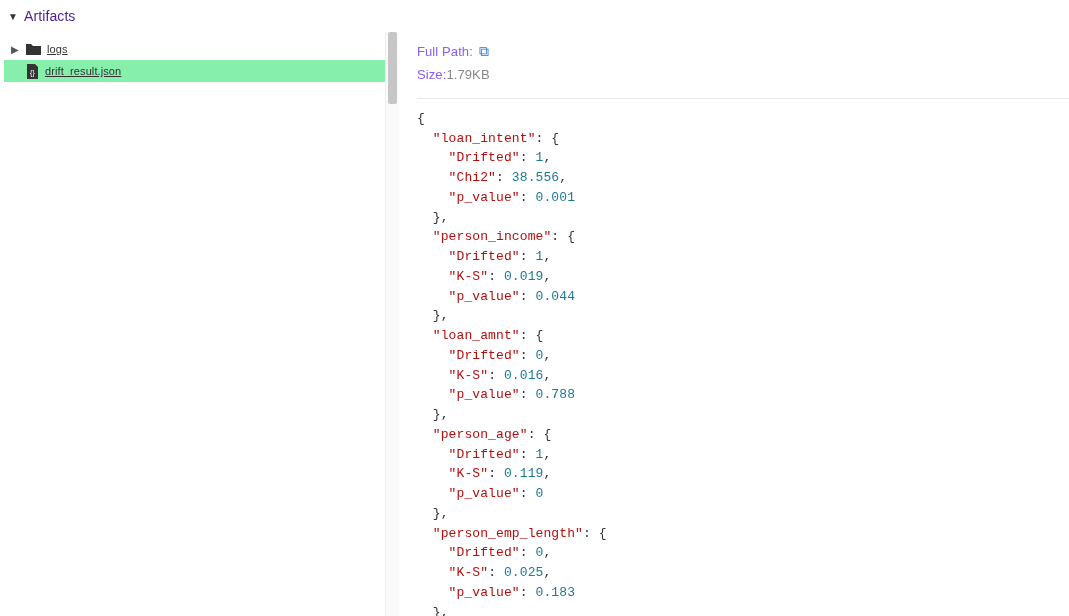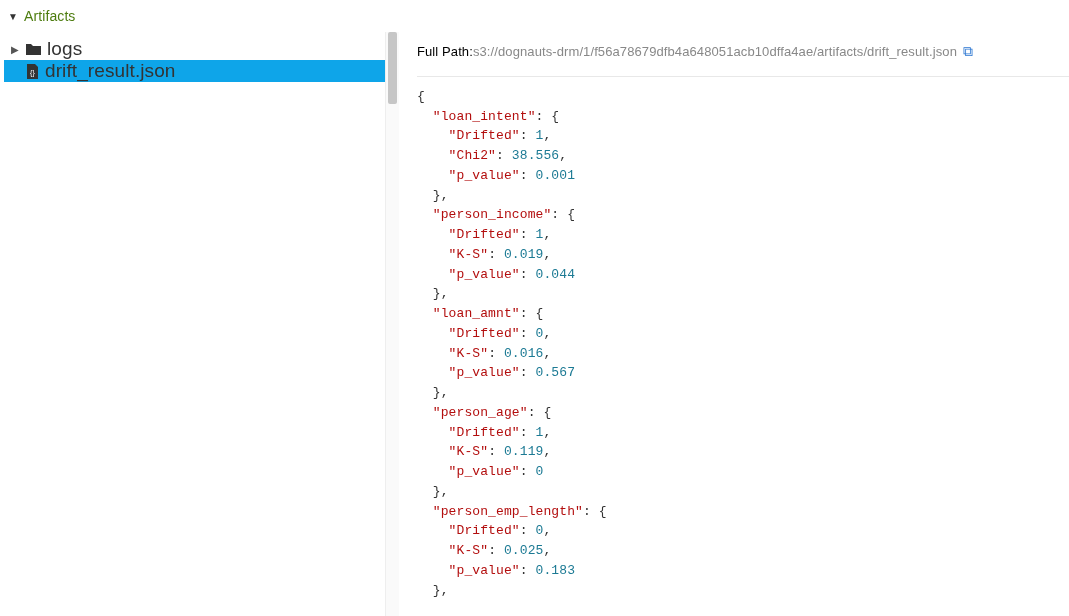--- a/index.html
+++ b/index.html
@@ -18,21 +18,21 @@
       align-items: center;
       gap: 6px;
       padding: 8px 10px 8px 8px;
     }
     .header .caret {
       font-size: 10px;
       color: #333;
     }
     .header .title {
       font-size: 14px;
-      color: #4d7c0f;
+      color: #4c1d95;
     }
     .main {
       display: flex;
       height: calc(100% - 32px);
     }
     .sidebar {
       width: 399px;
       position: relative;
       padding-top: 6px;
       padding-left: 4px;
@@ -66,25 +66,26 @@
     .tree-item .expand {
       width: 10px;
       font-size: 10px;
       color: #555;
       text-align: center;
     }
     .tree-item.level-1 {
       padding-left: 22px;
     }
     .tree-item.selected {
-      background: #0ea5e9;
+      background: #86efac;
     }
     .tree-label {
-      font-size: 19px;
-      color: #333;
+      font-size: 11px;
+      color: #333;
+      text-decoration: underline;
     }
     .content {
       flex: 1;
       display: flex;
       flex-direction: column;
       padding-left: 18px;
       padding-top: 4px;
       min-width: 0;
     }
     .meta {
@@ -93,21 +94,21 @@
       border-bottom: 1px solid #e8e8e8;
       margin-right: 0;
     }
     .meta-row {
       display: flex;
       align-items: center;
       gap: 0;
       font-size: 13px;
       white-space: nowrap;
     }
-    .meta-label { color: #000000; }
+    .meta-label { color: #8b5cf6; }
     .meta-value { color: #888; }
     .copy-icon {
       display:inline-block;
       color: #2b76d1;
       font-size: 14px;
       margin-left: 6px;
       cursor: pointer;
     }
     .json-view {
       flex: 1;
@@ -155,40 +156,43 @@
     </div>
     <div class="scrollbar-track">
       <div class="scrollbar-thumb"></div>
     </div>
   </div>
 
   <div class="content">
     <div class="meta">
       <div class="meta-row">
         <span class="meta-label">Full Path:</span>
-        <span class="meta-value">s3://dognauts-drm/1/f56a78679dfb4a648051acb10dffa4ae/artifacts/drift_result.json</span>
         <span class="copy-icon">⧉</span>
+      </div>
+      <div class="meta-row">
+        <span class="meta-label">Size:</span>
+        <span class="meta-value"> 1.79KB</span>
       </div>
     </div>
 
     <div class="json-view" id="json-view"><span class="p">{</span>
   <span class="k">"loan_intent"</span><span class="p">: {</span>
     <span class="k">"Drifted"</span><span class="p">: </span><span class="n">1</span><span class="p">,</span>
     <span class="k">"Chi2"</span><span class="p">: </span><span class="n">38.556</span><span class="p">,</span>
     <span class="k">"p_value"</span><span class="p">: </span><span class="n">0.001</span><span class="p"></span>
   <span class="p">},</span>
   <span class="k">"person_income"</span><span class="p">: {</span>
     <span class="k">"Drifted"</span><span class="p">: </span><span class="n">1</span><span class="p">,</span>
     <span class="k">"K-S"</span><span class="p">: </span><span class="n">0.019</span><span class="p">,</span>
     <span class="k">"p_value"</span><span class="p">: </span><span class="n">0.044</span><span class="p"></span>
   <span class="p">},</span>
   <span class="k">"loan_amnt"</span><span class="p">: {</span>
     <span class="k">"Drifted"</span><span class="p">: </span><span class="n">0</span><span class="p">,</span>
     <span class="k">"K-S"</span><span class="p">: </span><span class="n">0.016</span><span class="p">,</span>
-    <span class="k">"p_value"</span><span class="p">: </span><span class="n">0.567</span><span class="p"></span>
+    <span class="k">"p_value"</span><span class="p">: </span><span class="n">0.788</span><span class="p"></span>
   <span class="p">},</span>
   <span class="k">"person_age"</span><span class="p">: {</span>
     <span class="k">"Drifted"</span><span class="p">: </span><span class="n">1</span><span class="p">,</span>
     <span class="k">"K-S"</span><span class="p">: </span><span class="n">0.119</span><span class="p">,</span>
     <span class="k">"p_value"</span><span class="p">: </span><span class="n">0</span><span class="p"></span>
   <span class="p">},</span>
   <span class="k">"person_emp_length"</span><span class="p">: {</span>
     <span class="k">"Drifted"</span><span class="p">: </span><span class="n">0</span><span class="p">,</span>
     <span class="k">"K-S"</span><span class="p">: </span><span class="n">0.025</span><span class="p">,</span>
     <span class="k">"p_value"</span><span class="p">: </span><span class="n">0.183</span><span class="p"></span>

